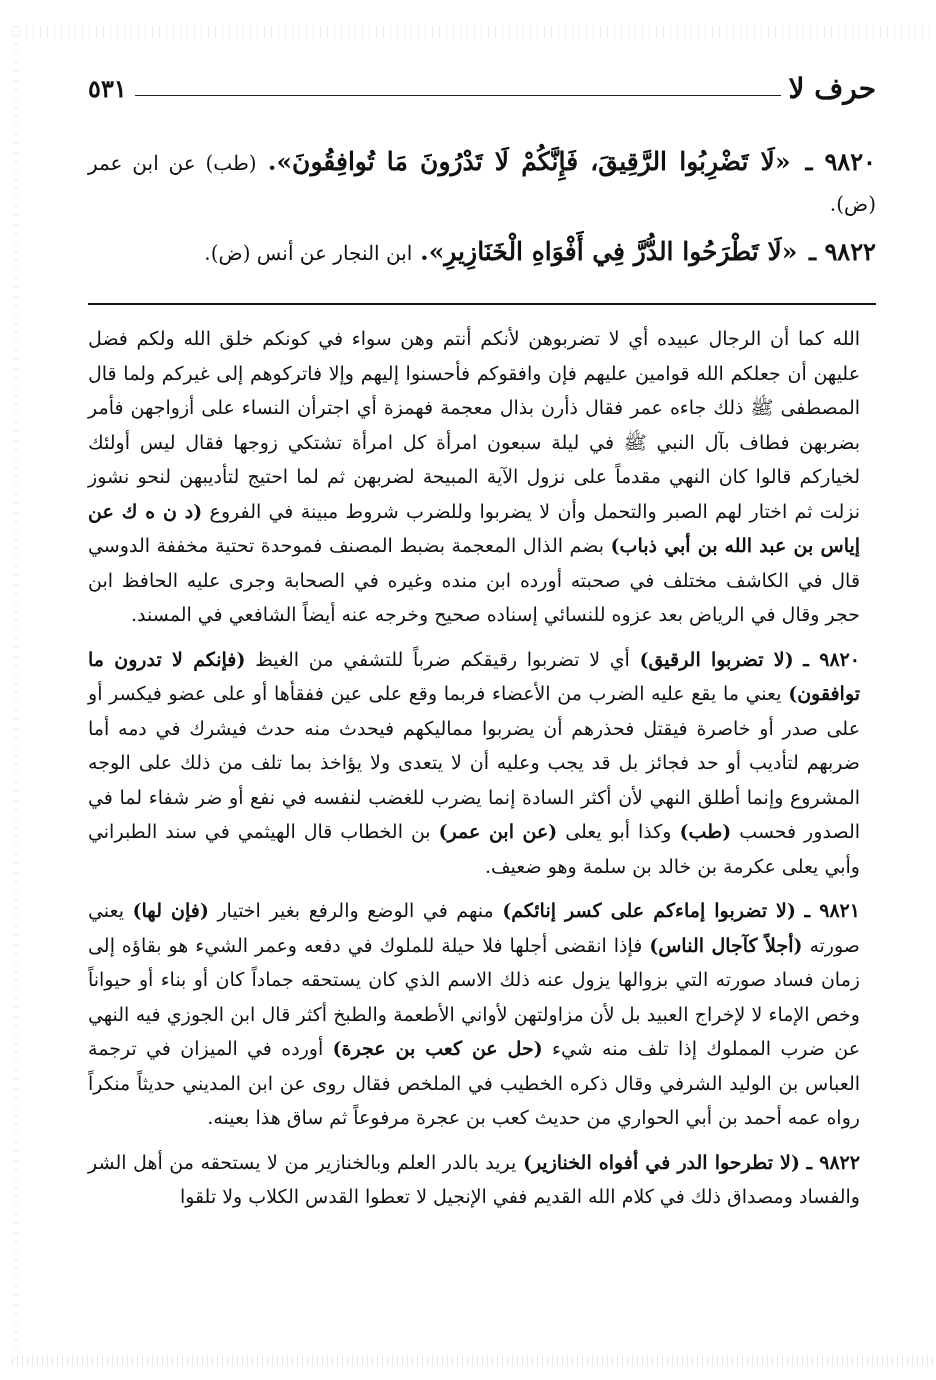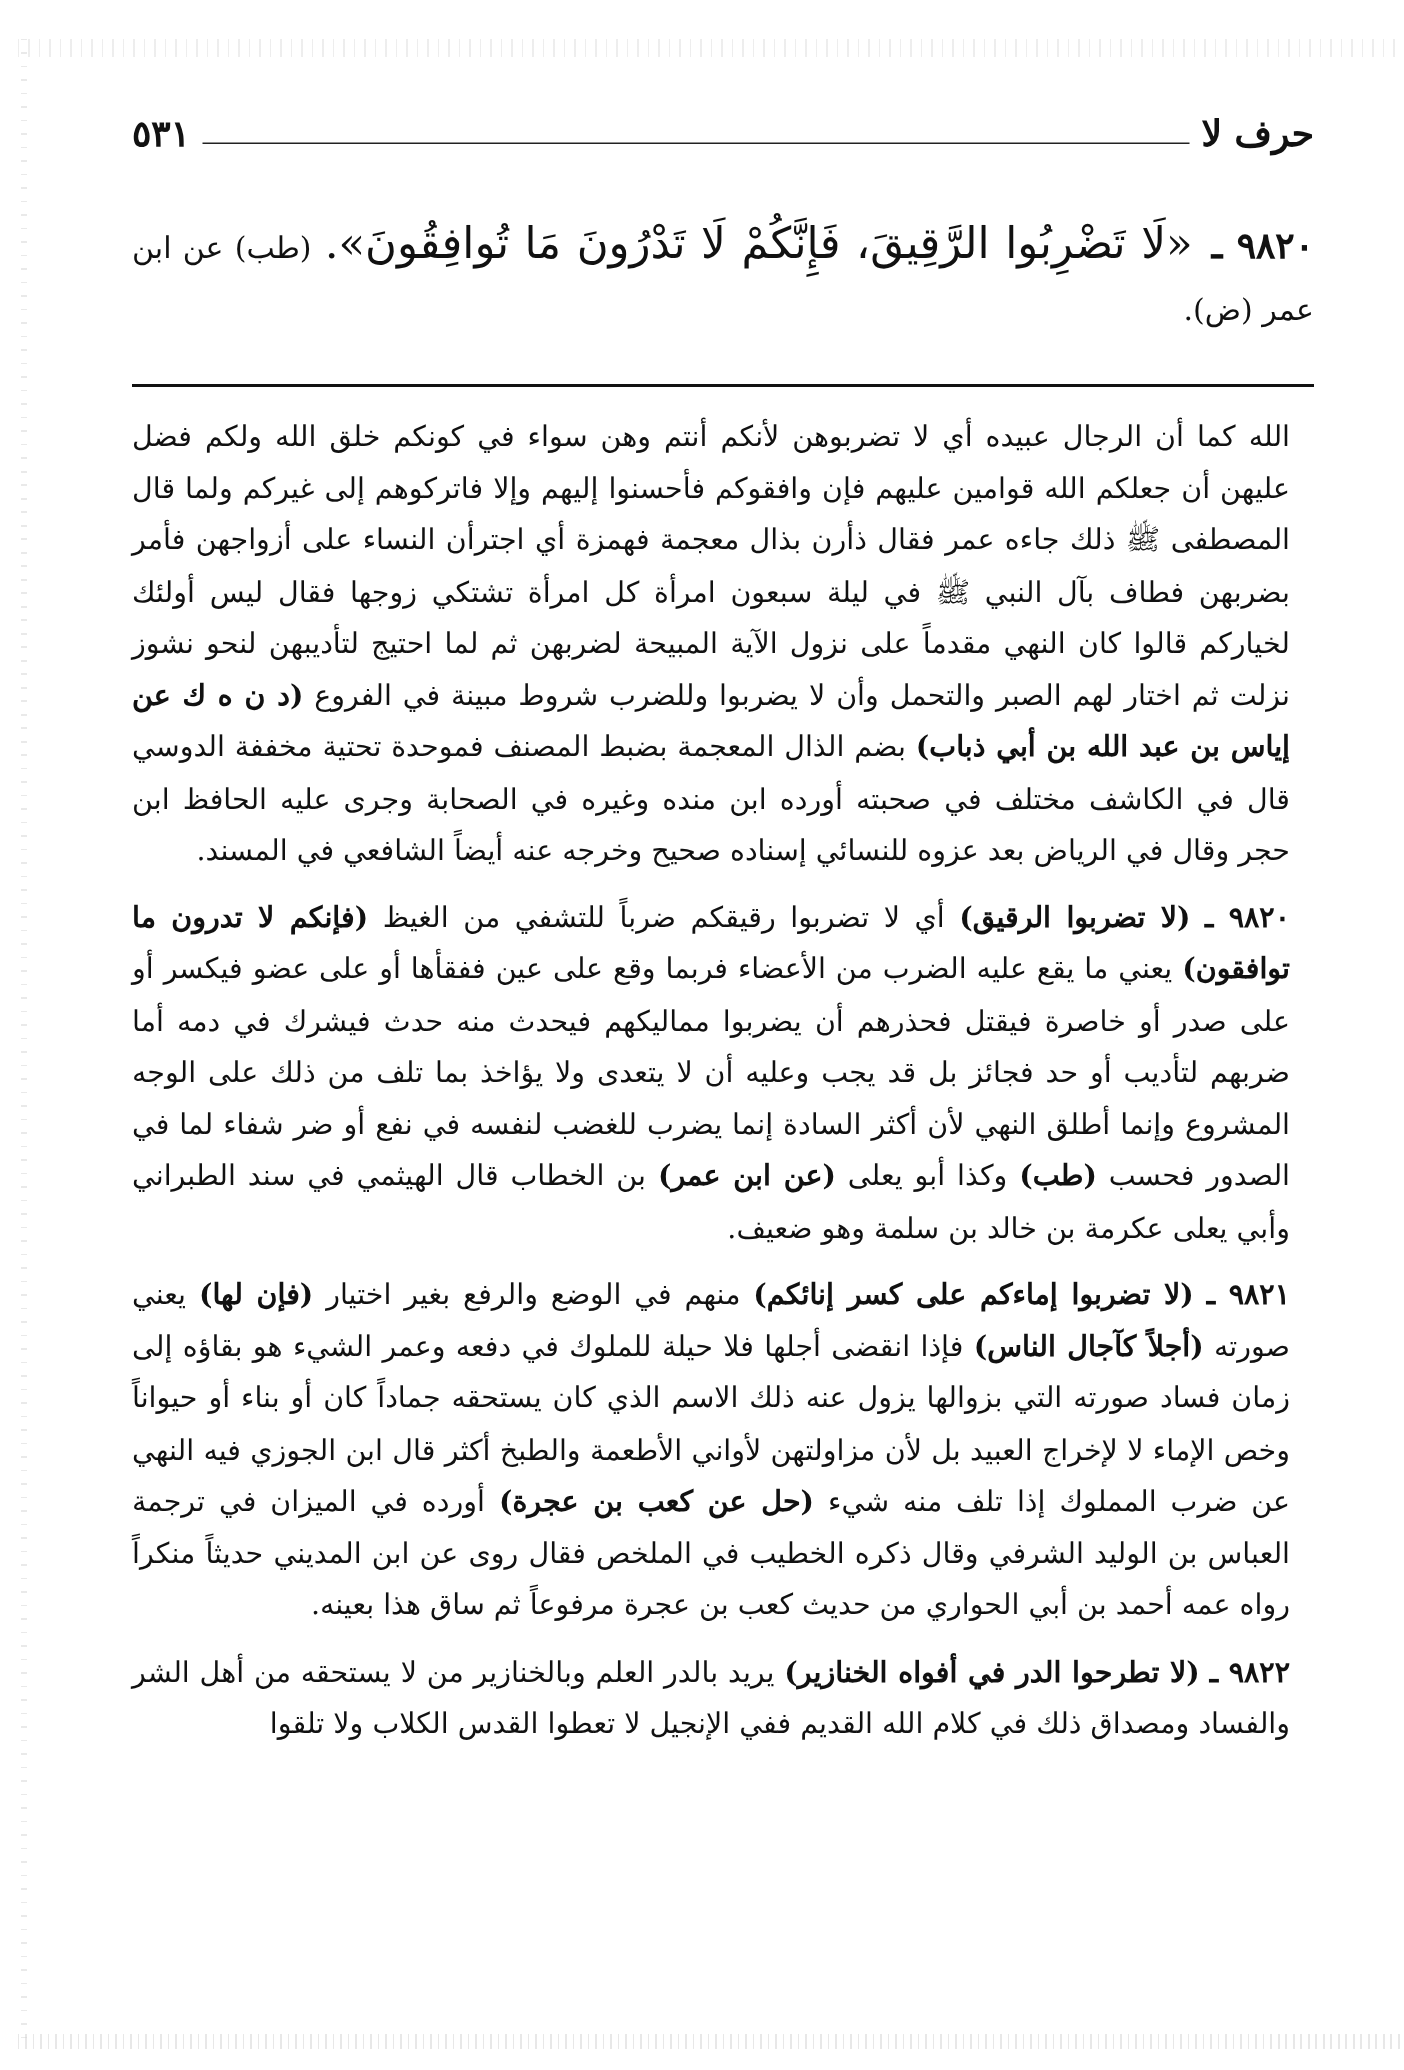--- a/index.html
+++ b/index.html
@@ -50,21 +50,21 @@
     }
     .running-header {
       display: flex;
       align-items: flex-end;
       justify-content: space-between;
       height: 32px;
       direction: rtl;
     }
     .header-title {
       font-weight: bold;
-      font-size: 24px;
+      font-size: 28px;
       line-height: 26px;
       white-space: nowrap;
     }
     .header-rule {
       flex: 1;
       border-bottom: 1.5px solid #222;
       margin: 0 8px 6px 8px;
     }
     .page-number {
       font-weight: bold;
@@ -80,21 +80,22 @@
       line-height: 40px;
     }
     .hadith {
       margin: 0 0 8px 0;
     }
     .hadith .num {
       font-weight: bold;
       margin-left: 4px;
     }
     .hadith .matn {
-      font-size: 29px;
+      font-size: 25px;
+      font-weight: bold;
     }
     .hadith .src {
       font-size: 20px;
     }
     .separator {
       height: 0;
       border-top: 2.5px solid #111;
       margin: 30px 0 16px 0;
       width: 100%;
     }
@@ -126,20 +127,25 @@
     <span class="header-rule"></span>
     <span class="page-number">٥٣١</span>
   </div>
 
   <div class="hadith-block">
     <p class="hadith">
       <span class="num">٩٨٢٠ ـ</span>
       <span class="matn">«لَا تَضْرِبُوا الرَّقِيقَ، فَإِنَّكُمْ لَا تَدْرُونَ مَا تُوافِقُونَ».</span>
       <span class="src">(طب) عن ابن عمر (ض).</span>
     </p>
+    <p class="hadith">
+      <span class="num">٩٨٢٢ ـ</span>
+      <span class="matn">«لَا تَطْرَحُوا الدُّرَّ فِي أَفْوَاهِ الْخَنَازِيرِ».</span>
+      <span class="src">ابن النجار عن أنس (ض).</span>
+    </p>
   </div>
 
   <div class="separator"></div>
 
   <div class="commentary">
     <p>
       <span>الله كما أن الرجال عبيده أي لا تضربوهن لأنكم أنتم وهن سواء في كونكم خلق الله ولكم فضل عليهن أن جعلكم الله قوامين عليهم فإن وافقوكم فأحسنوا إليهم وإلا فاتركوهم إلى غيركم ولما قال المصطفى ﷺ ذلك جاءه عمر فقال ذأرن بذال معجمة فهمزة أي اجترأن النساء على أزواجهن فأمر بضربهن فطاف بآل النبي ﷺ في ليلة سبعون امرأة كل امرأة تشتكي زوجها فقال ليس أولئك لخياركم قالوا كان النهي مقدماً على نزول الآية المبيحة لضربهن ثم لما احتيج لتأديبهن لنحو نشوز نزلت ثم اختار لهم الصبر والتحمل وأن لا يضربوا وللضرب شروط مبينة في الفروع</span>
       <span class="b">(د ن ه ك عن إياس بن عبد الله بن أبي ذباب)</span>
       <span>بضم الذال المعجمة بضبط المصنف فموحدة تحتية مخففة الدوسي قال في الكاشف مختلف في صحبته أورده ابن منده وغيره في الصحابة وجرى عليه الحافظ ابن حجر وقال في الرياض بعد عزوه للنسائي إسناده صحيح وخرجه عنه أيضاً الشافعي في المسند.</span>
     </p>

